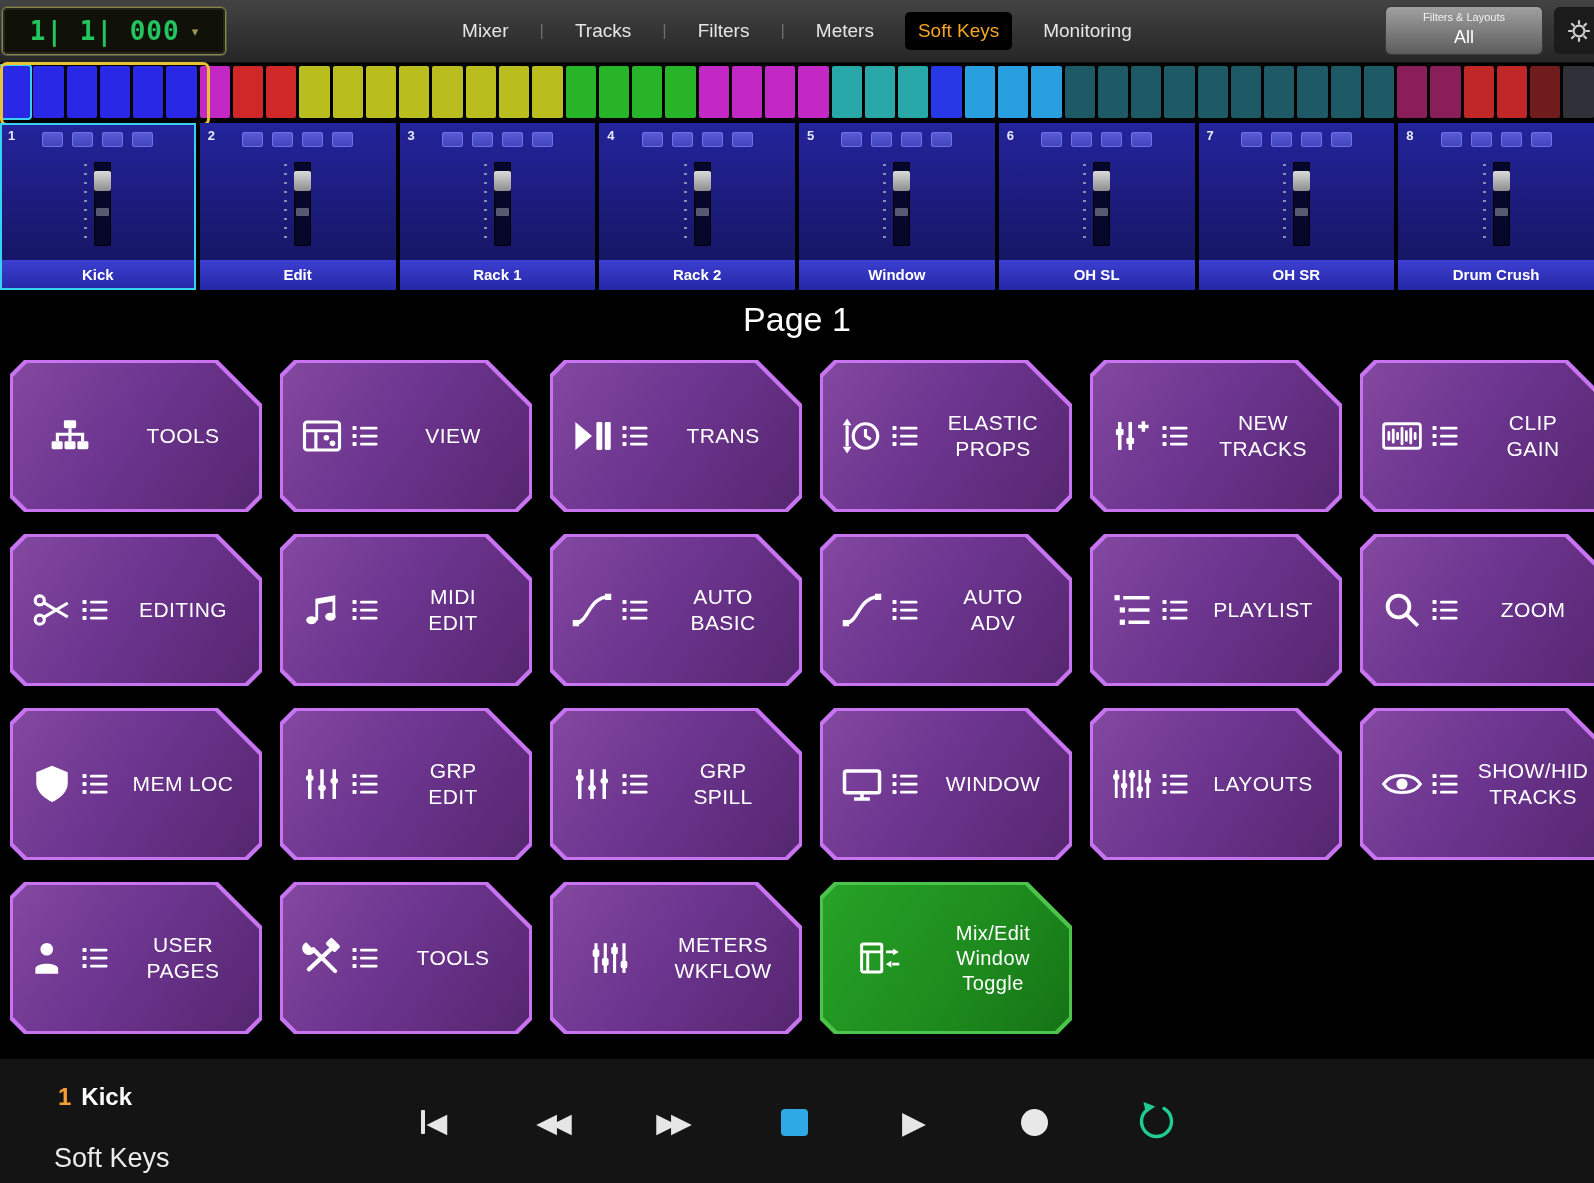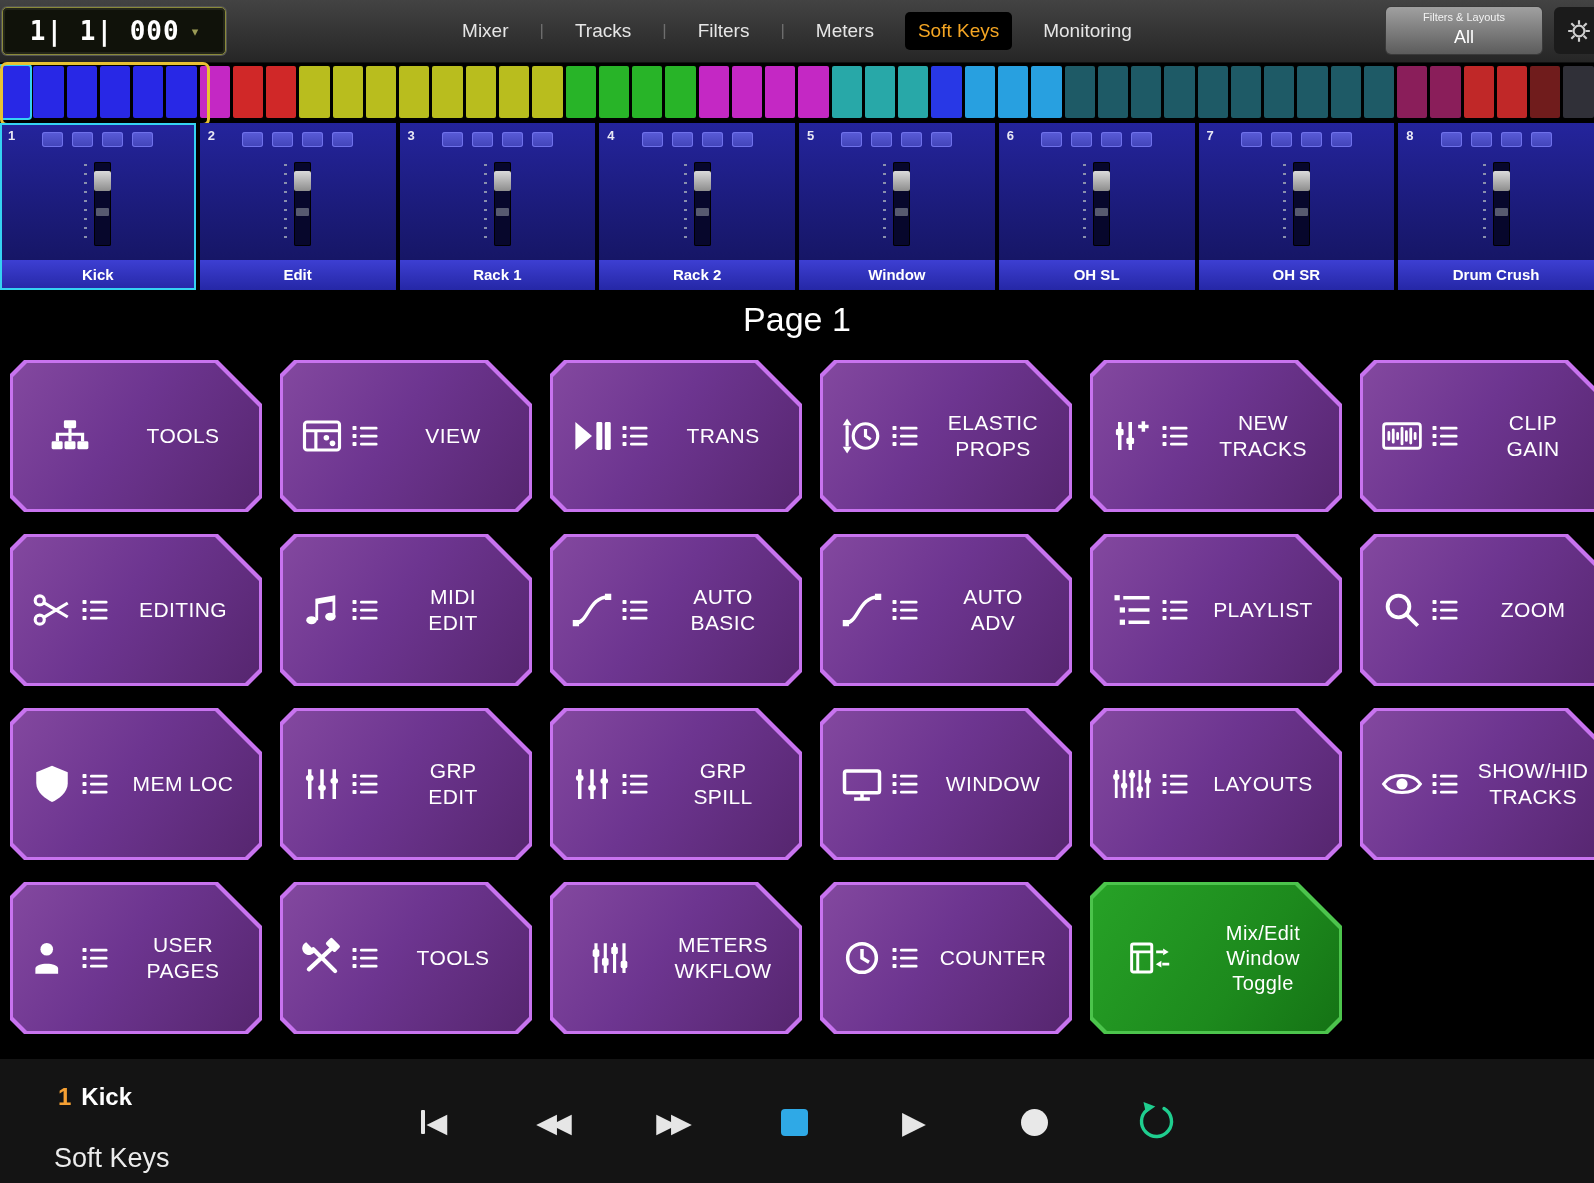--- a/index.html
+++ b/index.html
@@ -5,21 +5,21 @@
   html,body{margin:0;padding:0;background:#000;overflow:hidden;}
   body{width:1594px;height:1183px;font-family:"Liberation Sans",sans-serif;}
   .app{position:relative;width:1594px;height:1183px;background:#000;}
 
   
   .topbar{position:absolute;top:0;left:0;right:0;height:62px;
     background:linear-gradient(#434343,#262626);border-bottom:1px solid #101010;}
   .counter{position:absolute;left:2px;top:7px;width:222px;height:46px;background:#10120a;
     border:1px solid #8a8a3a;border-radius:5px;display:flex;align-items:center;justify-content:center;gap:12px;
     box-shadow:inset 0 0 0 2px #23251a, 0 0 0 1px #555;}
-  .counter-text{color:#ffffff;font-family:"DejaVu Sans Mono",monospace;font-size:26px;font-weight:bold;letter-spacing:1px;}
+  .counter-text{color:#22c55e;font-family:"DejaVu Sans Mono",monospace;font-size:26px;font-weight:bold;letter-spacing:1px;}
   .counter-arrow{color:#9a9a55;font-size:13px;}
   .tabs{position:absolute;left:0;right:0;top:0;height:62px;display:flex;align-items:center;justify-content:center;gap:18px;}
   .tab{color:#e6e6e6;font-size:19px;padding:8px 13px;border-radius:5px;cursor:default;white-space:nowrap;}
   .tab.active{background:#000;color:#f5a623;}
   .tab-sep{color:#6e6e6e;font-size:17px;}
   .filters{position:absolute;right:52px;top:7px;width:156px;height:47px;border-radius:5px;overflow:hidden;
     background:linear-gradient(#a0a0a0,#5c5c5c);box-shadow:0 0 0 1px #3a3a3a;text-align:center;}
   .filters-caption{font-size:11px;color:#f2f2f2;padding-top:3px;line-height:14px;}
   .filters-value{font-size:18px;color:#fff;line-height:26px;}
   .corner{position:absolute;right:-10px;top:7px;width:50px;height:47px;background:#1b1b1b;border-radius:6px;
@@ -816,43 +816,20 @@
                 <rect x="7.4" y="12" width="3.8" height="4.4" rx="1"></rect>
                 <rect x="12.7" y="5.5" width="3.8" height="4.4" rx="1"></rect>
                 <rect x="18.1" y="13.5" width="3.8" height="4.4" rx="1"></rect>
               </g>
             </svg>
           </span>
           <div class="sk-label">METERS
 WKFLOW</div>
         </div>
       </div>
-      <div class="sk">
-        <div class="sk-in">
-          <span class="sk-icon">
-            <svg viewBox="0 0 24 24" width="42" height="42">
-              <g fill="none" stroke="#fff" stroke-width="2">
-                <circle cx="12" cy="12" r="8.2"></circle>
-                <path d="M12 6.8V12l4 2.4"></path>
-              </g>
-            </svg>
-            <svg viewBox="0 0 24 24" width="30" height="30">
-              <g fill="#fff">
-                <rect x="2" y="4" width="3.2" height="3.2" rx=".6"></rect>
-                <rect x="8" y="4.6" width="14" height="2.2" rx="1"></rect>
-                <rect x="2" y="10.4" width="3.2" height="3.2" rx=".6"></rect>
-                <rect x="8" y="11" width="14" height="2.2" rx="1"></rect>
-                <rect x="2" y="16.8" width="3.2" height="3.2" rx=".6"></rect>
-                <rect x="8" y="17.4" width="14" height="2.2" rx="1"></rect>
-              </g>
-            </svg>
-          </span>
-          <div class="sk-label">COUNTER</div>
-        </div>
-      </div>
       <div class="sk green">
         <div class="sk-in">
           <span class="sk-icon">
             <svg viewBox="0 0 24 24" width="42" height="42">
               <g fill="none" stroke="#fff" stroke-width="1.7">
                 <rect x="1.5" y="4" width="11.5" height="16" rx="1"></rect>
                 <path d="M1.5 8.5h11.5M5 8.5V20M15.5 8.5h4M19 15.5h4"></path>
               </g>
               <g fill="#fff">
                 <path d="M19.5 6.6v3.8l3.2-1.9z"></path>

